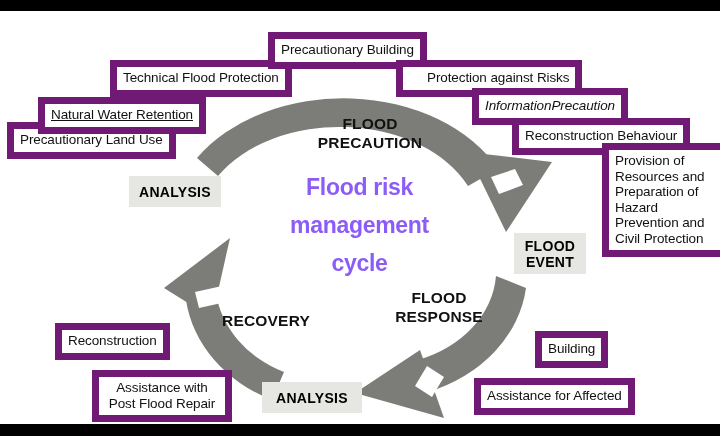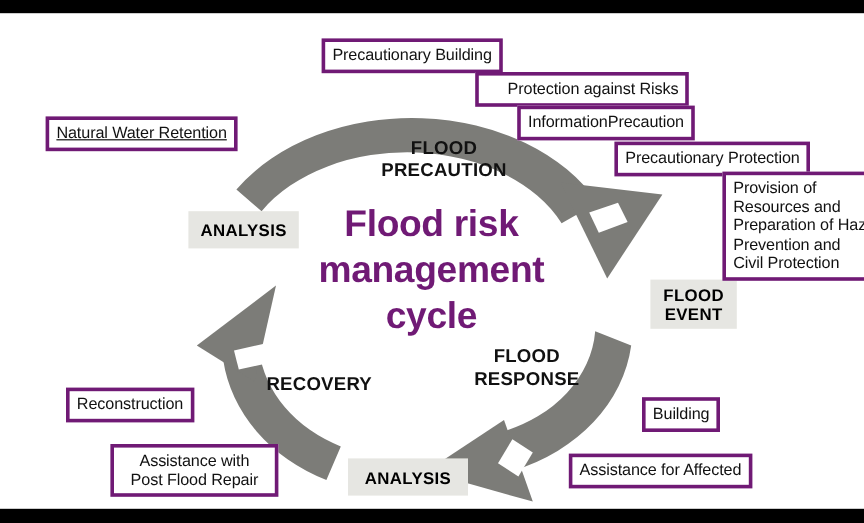--- a/index.html
+++ b/index.html
@@ -31,21 +31,21 @@
     position: absolute;
     left: 0; top: 0;
     width: 720px; height: 436px;
   }
 
   
   .lbl {
     position: absolute;
     box-sizing: border-box;
     background: #ffffff;
-    border: 3px solid #701a75;
+    border: 7px solid #701a75;
     color: #111111;
     font-size: 13.5px;
     line-height: 15.5px;
     padding: 3px 6px 4px 6px;
     white-space: pre;
     letter-spacing: -0.1px;
   }
   .lbl.multiline { white-space: pre-line; }
 
   
@@ -57,21 +57,20 @@
     color: #000000;
     font-weight: bold;
     font-size: 14px;
     line-height: 16px;
     display: flex;
     align-items: center;
     justify-content: center;
     text-align: center;
     letter-spacing: 0.3px;
     white-space: pre-line;
-    margin-left: 28px;
   }
 
   
   .phase {
     position: absolute;
     color: #111111;
     font-weight: bold;
     font-size: 15.5px;
     line-height: 19px;
     white-space: pre-line;
@@ -79,23 +78,23 @@
   }
   .phase.center { text-align: center; }
 
   
   #center-title {
     position: absolute;
     left: 237px;
     top: 168px;
     width: 245px;
     text-align: center;
-    color: #701a75;
+    color: #8b5cf6;
     font-weight: bold;
-    font-size: 31px;
+    font-size: 23px;
     line-height: 38px;
     white-space: pre-line;
     letter-spacing: -0.3px;
   }
 </style>
 </head>
 <body>
 
 <div id="canvas">
 
@@ -146,31 +145,33 @@
 
   <div class="phase" style="left:222px; top:311px;">RECOVERY</div>
 
   <div class="chip" style="left:129px; top:176px; width:92px; height:31px;">ANALYSIS</div>
 
   <div class="chip" style="left:514px; top:233px; width:72px; height:41px;">FLOOD
 EVENT</div>
 
   <div class="chip" style="left:262px; top:382px; width:100px; height:31px;">ANALYSIS</div>
 
+  <div class="lbl" style="left:7px;  top:122px; ">Precautionary Land Use</div>
 
   <div class="lbl" style="left:38px; top:97px;text-decoration:underline;">Natural Water Retention</div>
 
+  <div class="lbl" style="left:110px; top:60px;">Technical Flood Protection</div>
 
   <div class="lbl" style="left:268px; top:32px;">Precautionary Building</div>
 
   <div class="lbl" style="left:396px; top:60px;padding-left:24px;">Protection against Risks</div>
 
-  <div class="lbl" style="left:431px; top:88px;">InformationPrecaution</div>
+  <div class="lbl" style="left:472px; top:88px;font-style:italic;">InformationPrecaution</div>
 
-  <div class="lbl" style="left:512px; top:118px;">Precautionary Protection</div>
+  <div class="lbl" style="left:512px; top:118px;">Reconstruction Behaviour</div>
 
   <div class="lbl multiline" style="left:562px; top:143px; width:150px;margin-left:40px;">Provision of
 Resources and
 Preparation of Hazard
 Prevention and
 Civil Protection</div>
 
   <div class="lbl" style="left:535px; top:331px;">Building</div>
 
   <div class="lbl" style="left:474px; top:378px;">Assistance for Affected</div>

